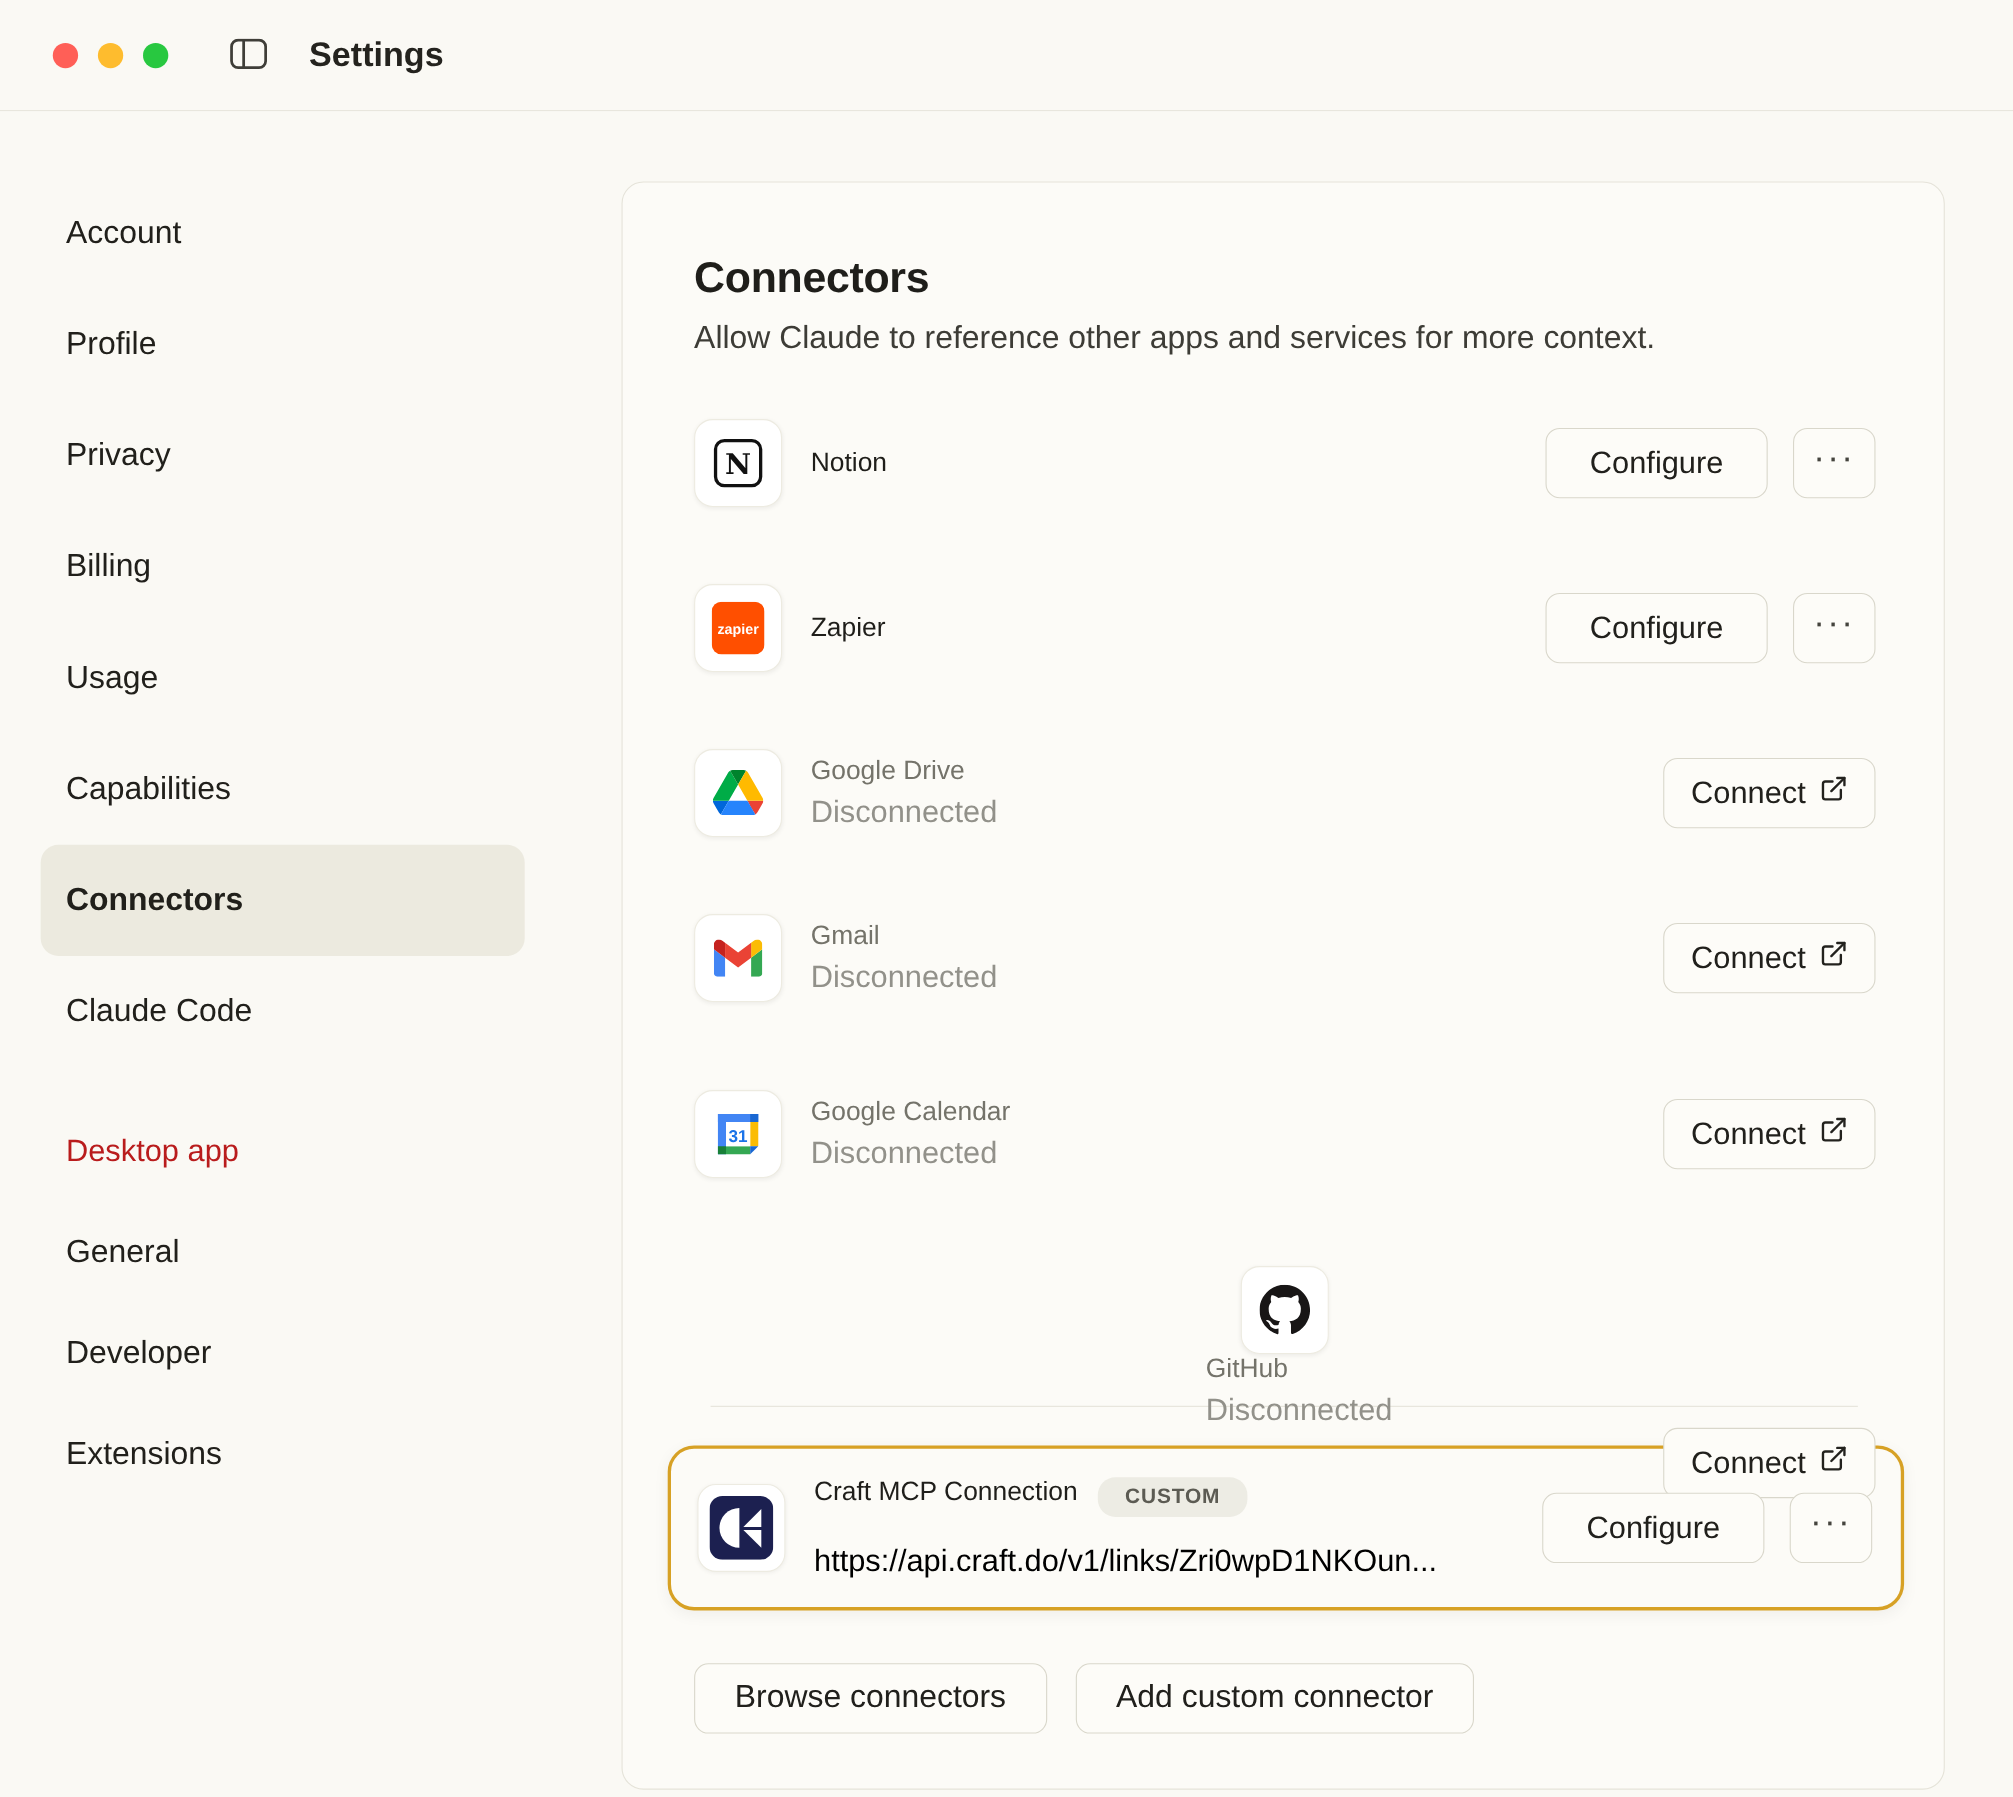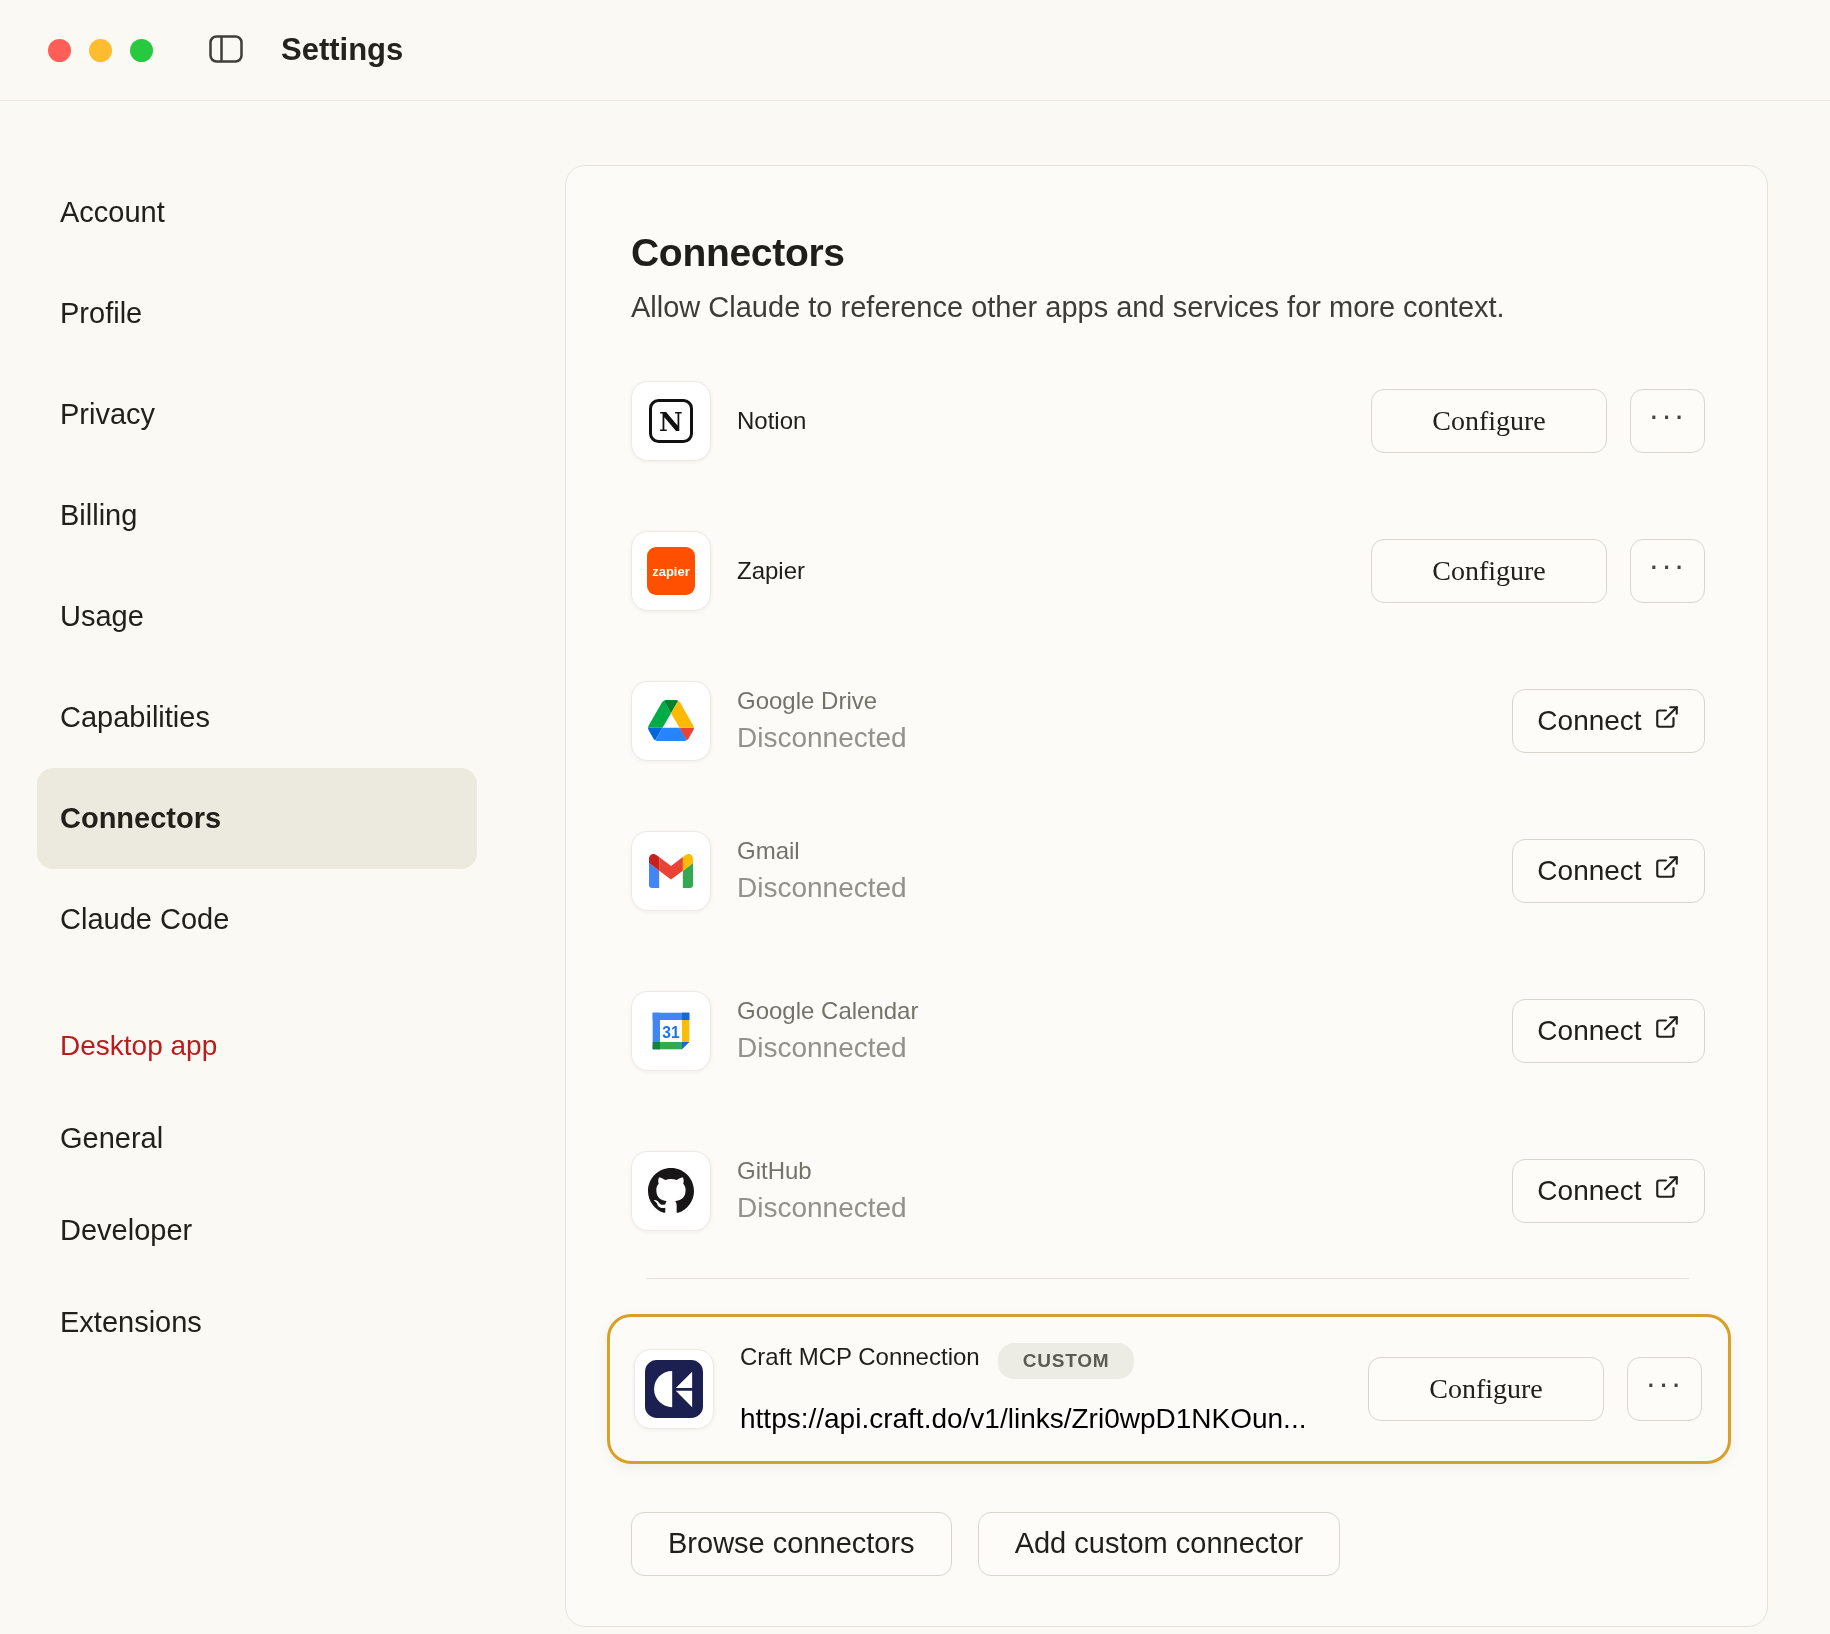--- a/index.html
+++ b/index.html
@@ -52,21 +52,21 @@
     border:1.5px solid #e5e3d9;
     border-radius:20px;
     padding:0 62px 0 65px;
   }
   .card-title { margin:66px 0 0; font-size:39px; line-height:1.1; font-weight:700; color:#1f1e1a; letter-spacing:-0.3px; }
   .card-sub { margin-top:14px; font-size:29px; line-height:1.3; color:#3d3c36; }
 
   .rows { margin-top:54px; }
   .row { display:flex; align-items:center; height:80px; margin-bottom:70px; }
   .row.gap80 { margin-bottom:80px; }
-  .row.last { margin-bottom:0; }
+  .row.last { margin-bottom:0;flex-direction:column; }
 
   .tile {
     width:80px; height:80px; flex:none;
     background:#ffffff;
     border:1px solid #edebe1;
     border-radius:17px;
     box-shadow:0 1px 4px rgba(0,0,0,.06);
     display:flex; align-items:center; justify-content:center;
   }
   .info { margin-left:26px; min-width:0; }
@@ -78,21 +78,21 @@
   .btn {
     height:64px;
     border:1.5px solid #d9d7cb;
     border-radius:13px;
     background:#fdfcf8;
     font-family:inherit;
     font-size:28px; font-weight:500; color:#21201c;
     display:flex; align-items:center; justify-content:center;
     cursor:pointer; padding:0;
   }
-  .btn.configure { width:236px;font-family:Liberation Serif, serif; }
+  .btn.configure { width:202px; }
   .btn.menu { width:75px; font-size:32px; letter-spacing:2px; color:#45443e; padding-bottom:10px; }
   .btn.connect { width:193px; gap:12px; }
 
   .divider { border-top:1px solid #e6e4da; margin:47px 16px 0 15px; }
 
   .highlight {
     margin:35px -26px 0 -24px;
     border:3.5px solid #d7a125;
     border-radius:24px;
     padding:26px 26px 26px 24px;

